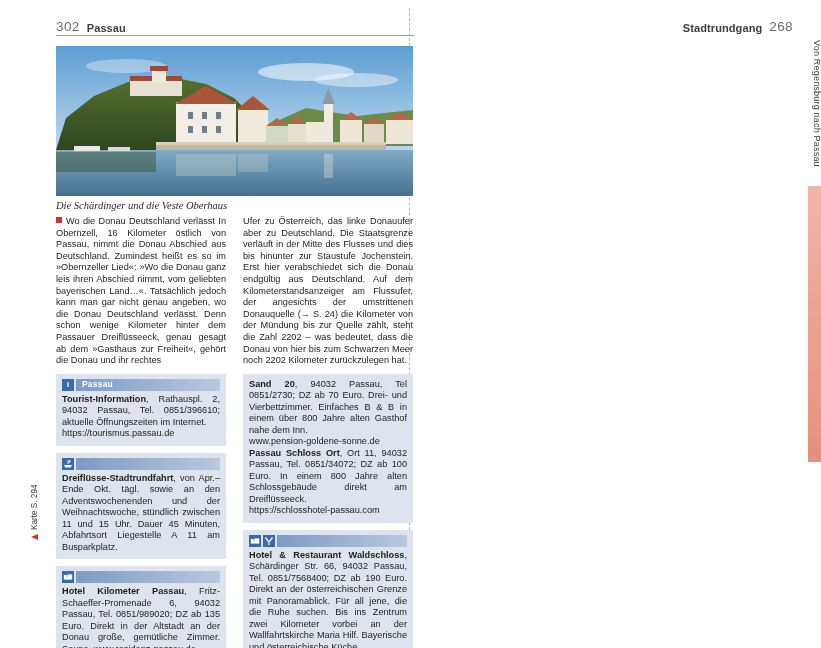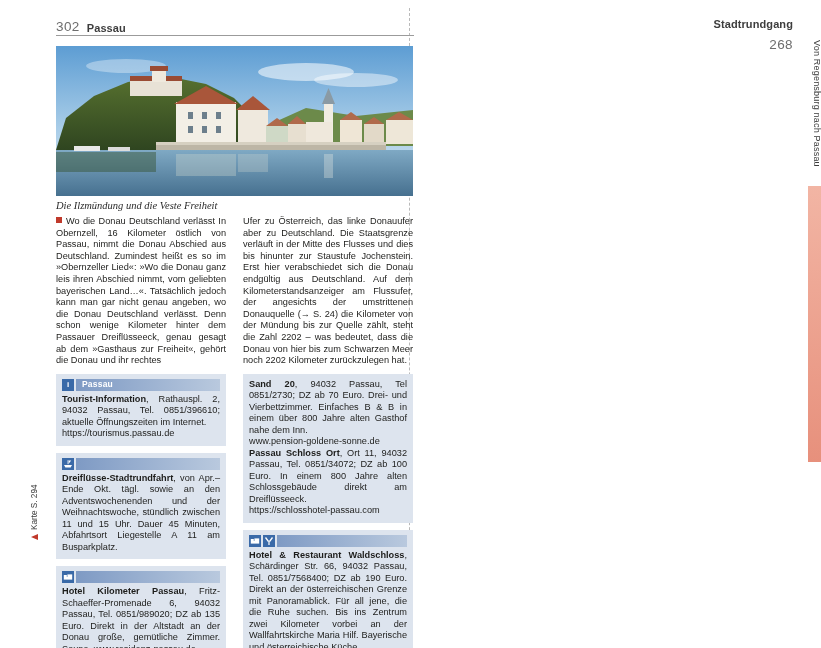--- a/index.html
+++ b/index.html
@@ -29,21 +29,21 @@
     font-size:11.5px;color:#5a5a5a;
     display:flex;align-items:flex-end;gap:7px;
   }
   .runhead .folio{
     font-size:13.5px;color:#6d6d6d;letter-spacing:.4px;
   }
   .runhead .sect{
     font-size:11px;font-weight:bold;color:#3d3d3d;letter-spacing:.1px;
   }
   .runhead-left{left:32px;}
-  .runhead-right{right:28px;flex-direction:column;}
+  .runhead-right{right:28px;flex-direction:row;}
   .rule{
     position:absolute;height:1px;background:#9b9b9b;top:35px;
   }
   .rule-left{left:32px;width:358px;}
 
   
   .photo{
     position:absolute;left:32px;top:46px;width:357px;height:150px;
     overflow:hidden;
   }
@@ -209,21 +209,21 @@
 
         <rect x="120" y="108" width="60" height="22" fill="#cfd7cf" opacity="0.35"></rect>
         <rect x="182" y="108" width="30" height="18" fill="#cfd7cf" opacity="0.3"></rect>
         <rect x="268" y="108" width="9" height="24" fill="#e6e9e2" opacity="0.35"></rect>
         <rect x="0" y="106" width="100" height="20" fill="#32502c" opacity="0.45"></rect>
 
         <rect x="18" y="100" width="26" height="5" fill="#e9e9e9"></rect>
         <rect x="52" y="101" width="22" height="4" fill="#dcdcdc"></rect>
       </svg>
     </div>
-    <div class="caption">Die Ilzmündung und die Veste Freiheit</div>
+    <div class="caption">Die Schärdinger und die Veste Oberhaus</div>
 
     <div class="col c-l1">
       <p><span class="sq"></span><b class="lead">Wo die Donau Deutschland verlässt</b> <span>In Obernzell, 16 Kilometer östlich von Passau, nimmt die Donau Abschied aus Deutschland. Zumindest heißt es so im »Obernzeller Lied«: »Wo die Donau ganz leis ihren Abschied nimmt, vom geliebten bayerischen Land…«. Tatsächlich jedoch kann man gar nicht genau angeben, wo die Donau Deutschland verlässt. Denn schon wenige Kilometer hinter dem Passauer Dreiflüsseeck, genau gesagt ab dem »Gasthaus zur Freiheit«, gehört die Donau und ihr rechtes</span></p>
 
       <div class="ibox">
         <div class="ibar">
           <span class="icn">i</span>
           <span class="bar">
               <span class="bar-label">Passau</span>
             </span>

